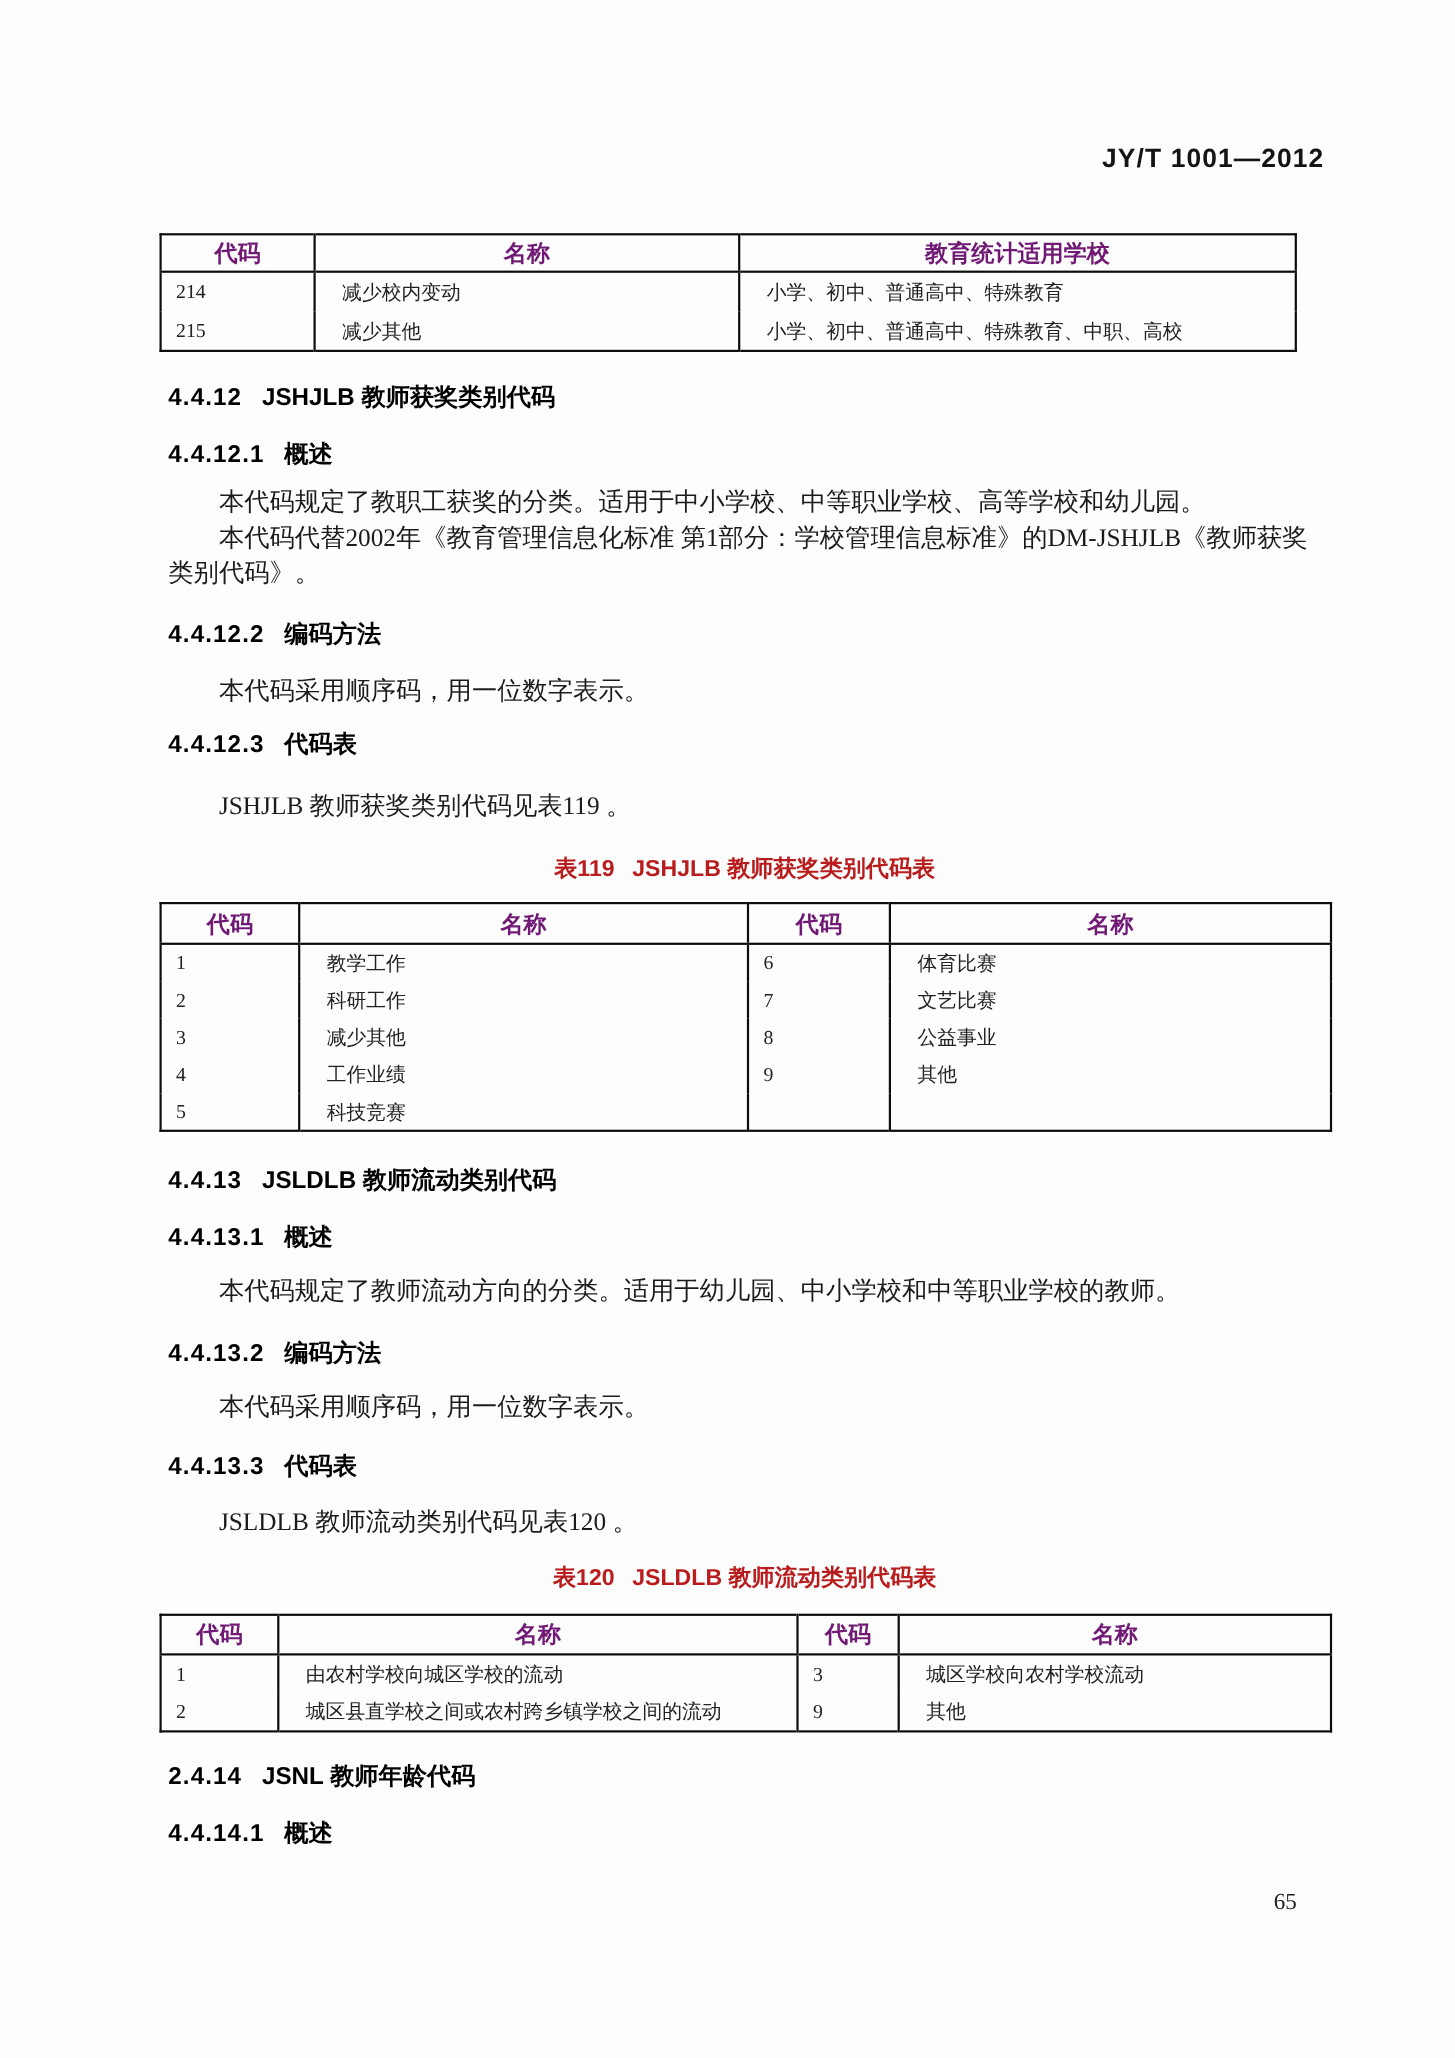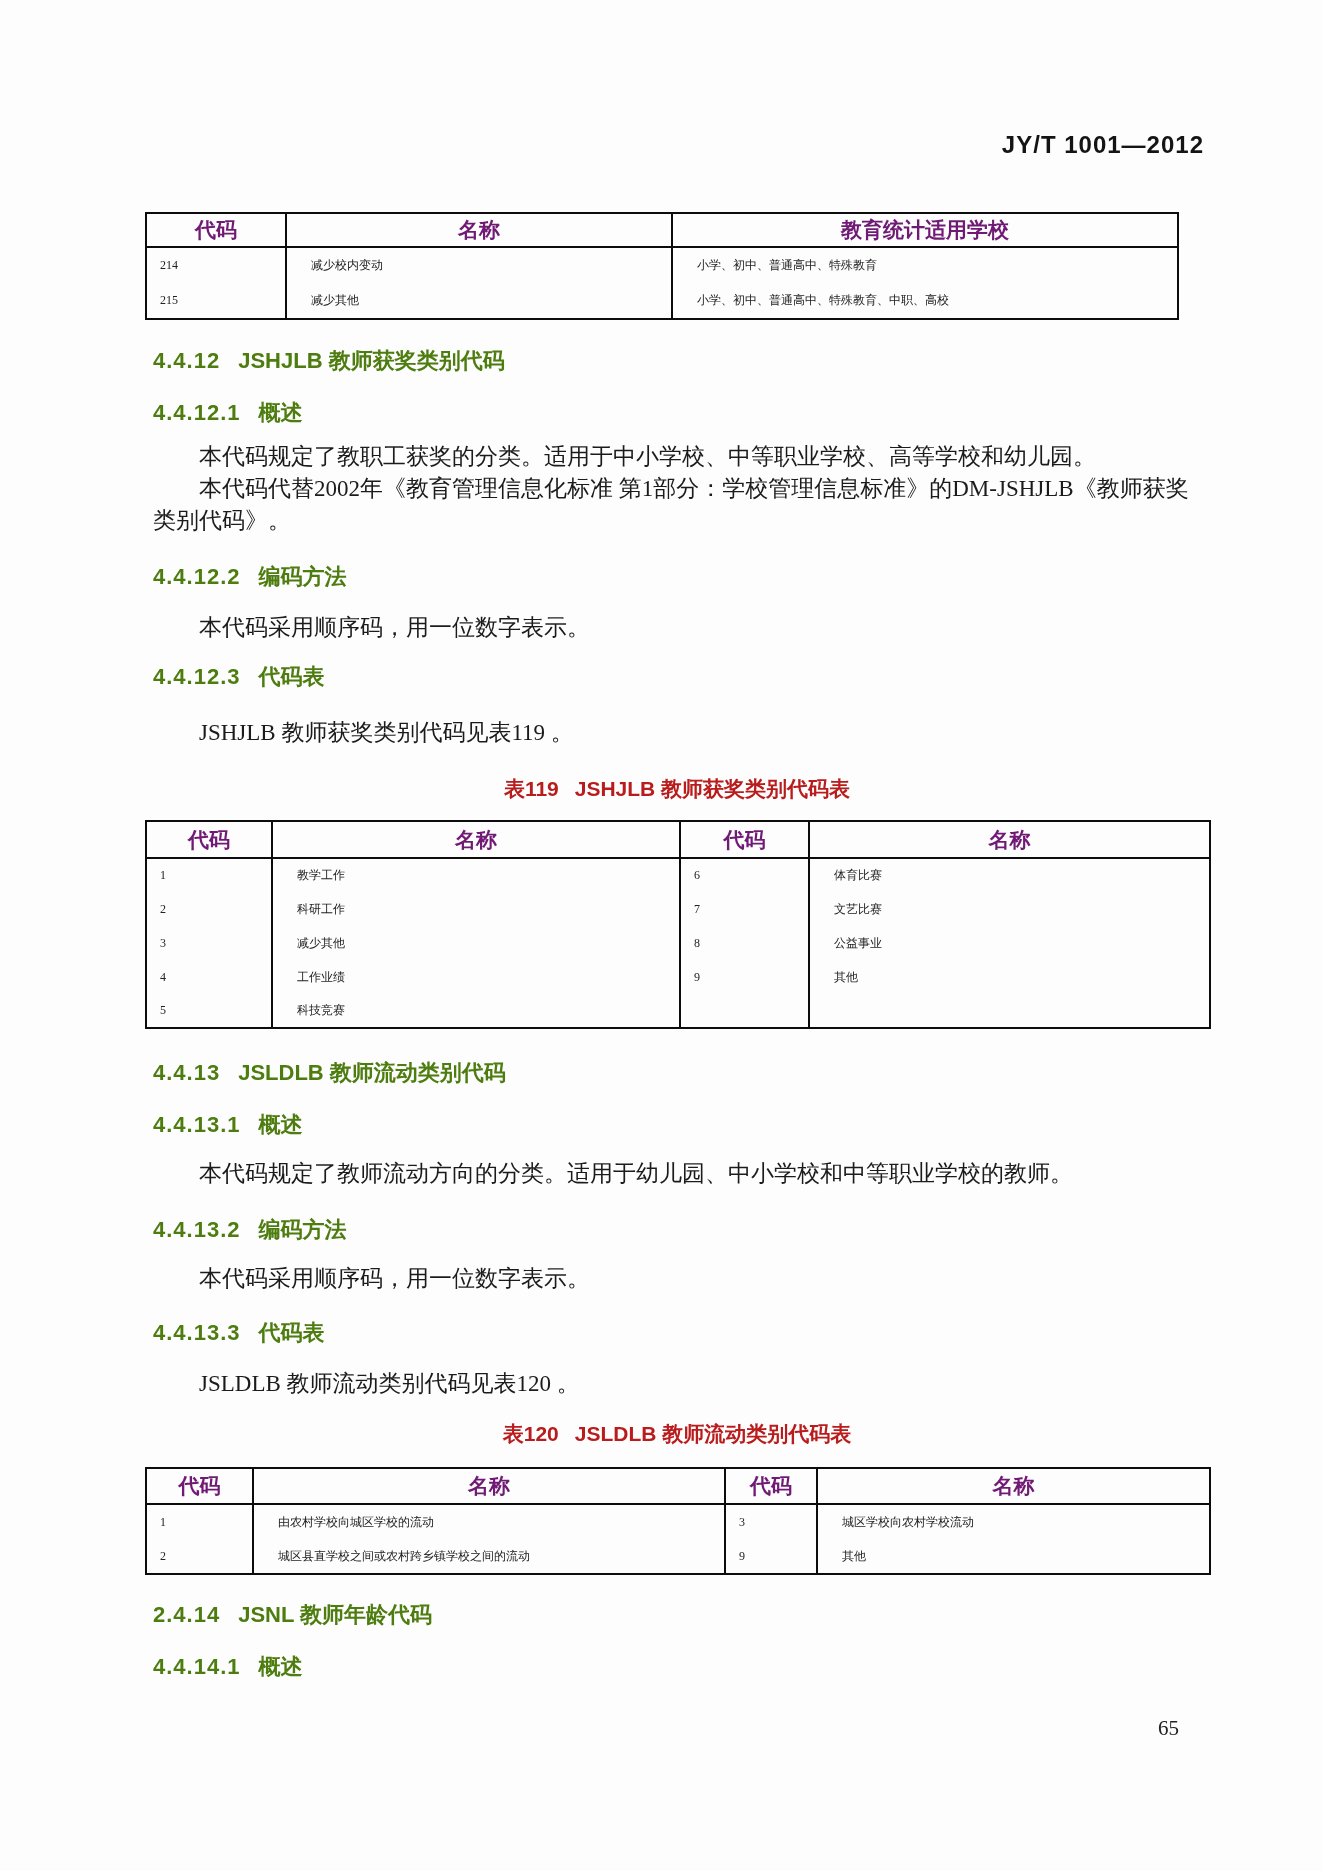--- a/index.html
+++ b/index.html
@@ -23,39 +23,39 @@
   }
   .doc-table th {
     font-family: "Liberation Sans", "DejaVu Sans", sans-serif;
     font-weight: 700; font-size: 21px; color: #701a75;
     text-align: center; vertical-align: middle;
     border-bottom: 2px solid #0c0c0c; border-left: 2px solid #0c0c0c;
     padding: 0;
   }
   .doc-table th:first-child { border-left: none; }
   .doc-table td {
-    font-size: 12px; color: #222;
+    font-size: 18px; color: #222;
     border-left: 2px solid #0c0c0c;
     padding: 0 6px 0 13px; vertical-align: middle;
   }
   .doc-table td:first-child { border-left: none; }
   .doc-table td.name-cell { padding-left: 24px; }
   #cont-table { left: 145px; top: 212px; width: 1032px; }
   #cont-table tr.hdr { height: 34px; }
   #cont-table tr.row { height: 36px; }
   #table-119 { left: 145px; top: 820px; width: 1064px; }
   #table-119 tr.hdr { height: 37px; }
   #table-119 tr.row { height: 34px; }
   #table-120 { left: 145px; top: 1467px; width: 1064px; }
   #table-120 tr.hdr { height: 36px; }
   #table-120 tr.row { height: 35px; }
   .h3, .h4 {
     position: absolute; left: 153px; margin: 0;
     font-family: "Liberation Sans", "DejaVu Sans", sans-serif;
-    font-weight: 700; font-size: 22px; color: #4d7c0f;
+    font-weight: 700; font-size: 22px; color: #000000;
     white-space: nowrap;
   }
   .sec-num { margin-right: 18px; letter-spacing: 1px; }
   .para {
     position: absolute; left: 153px; width: 1053px; margin: 0;
     font-size: 23px; line-height: 32px; text-indent: 46px; color: #1b1b1b;
   }
   .tbl-caption {
     position: absolute; left: 145px; width: 1064px; margin: 0;
     text-align: center;

